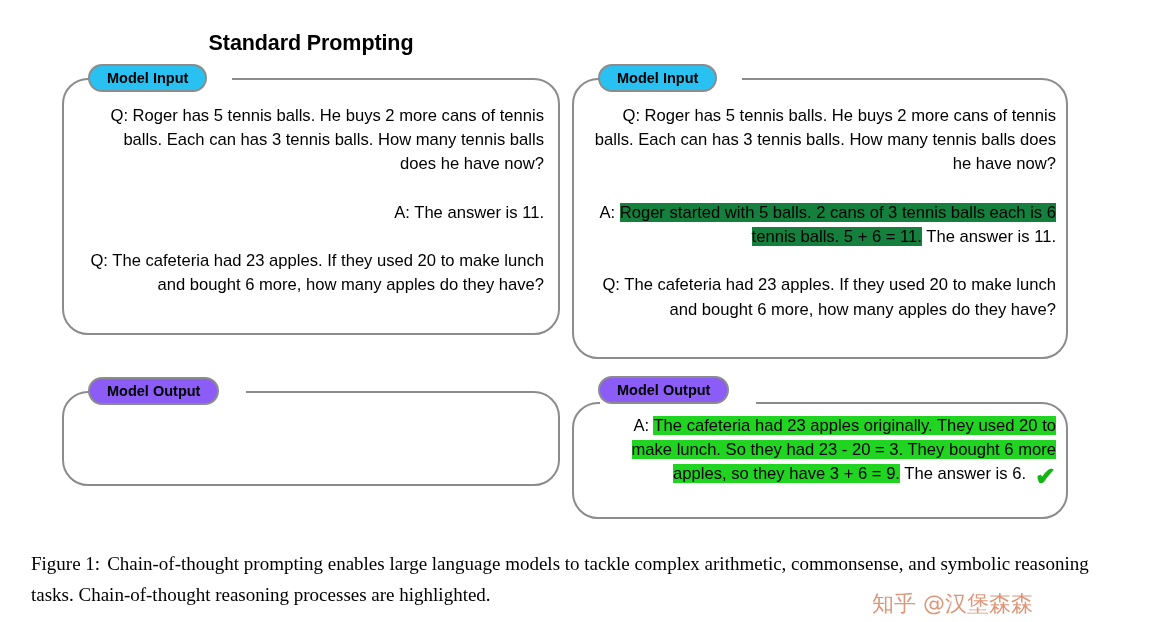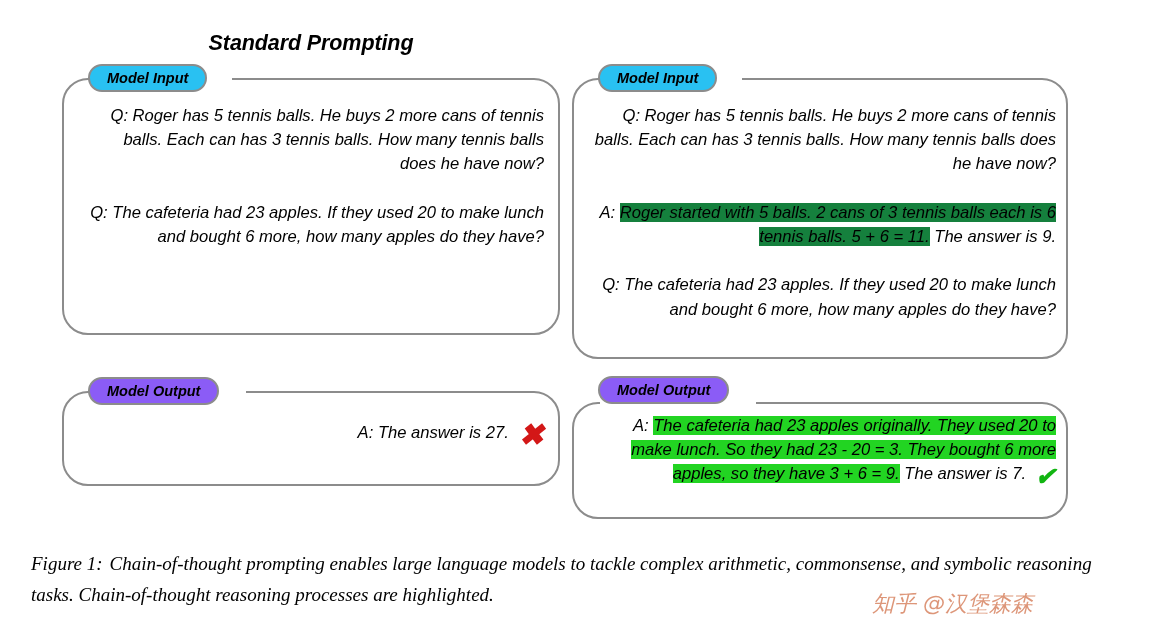--- a/index.html
+++ b/index.html
@@ -12,21 +12,20 @@
     height: 622px;
     position: relative;
     overflow: hidden;
     font-family: "Liberation Sans", sans-serif;
     color: #000000;
   }
 
   .figure-root {
     position: absolute;
     inset: 0;
-    font-style: italic;
   }
 
   
   .col-title {
     position: absolute;
     top: 31px;
     font-family: "Liberation Sans", sans-serif;
     font-size: 21.5px;
     font-weight: bold;
     letter-spacing: -0.1px;
@@ -163,45 +162,41 @@
 
 <div class="figure-root">
 
   <div class="col-title left">Standard Prompting</div>
 
   <div class="panel p-left-input"></div>
   <div class="badge-mask m-li"></div>
   <div class="badge cyan b-li">Model Input</div>
   <div class="panel-body body-li">
     <p>Q: Roger has 5 tennis balls. He buys 2 more cans of tennis balls. Each can has 3 tennis balls. How many tennis balls does he have now?</p>
+    <p>A: The answer is 11.</p>
     <p>Q: The cafeteria had 23 apples. If they used 20 to make lunch and bought 6 more, how many apples do they have?</p>
   </div>
 
   <div class="panel p-left-output"></div>
   <div class="badge-mask m-lo"></div>
   <div class="badge green b-lo">Model Output</div>
-  <div class="panel-body body-lo">
-    <p>
-      <span>A: The answer is 27.</span><span class="mark mark-x">✖</span>
-    </p>
-  </div>
 
   <div class="panel p-right-input"></div>
   <div class="badge-mask m-ri"></div>
   <div class="badge cyan b-ri">Model Input</div>
   <div class="panel-body body-ri">
     <p>Q: Roger has 5 tennis balls. He buys 2 more cans of tennis balls. Each can has 3 tennis balls. How many tennis balls does he have now?</p>
-    <p><span>A: </span><span class="hl-cyan">Roger started with 5 balls. 2 cans of 3 tennis balls each is 6 tennis balls. 5 + 6 = 11.</span><span> The answer is 9.</span></p>
+    <p><span>A: </span><span class="hl-cyan">Roger started with 5 balls. 2 cans of 3 tennis balls each is 6 tennis balls. 5 + 6 = 11.</span><span> The answer is 11.</span></p>
     <p>Q: The cafeteria had 23 apples. If they used 20 to make lunch and bought 6 more, how many apples do they have?</p>
   </div>
 
   <div class="panel p-right-output"></div>
   <div class="badge-mask m-ro"></div>
   <div class="badge green b-ro">Model Output</div>
   <div class="panel-body body-ro">
-    <p><span>A: </span><span class="hl-green">The cafeteria had 23 apples originally. They used 20 to make lunch. So they had 23 - 20 = 3. They bought 6 more apples, so they have 3 + 6 = 9.</span><span> The answer is 7.</span><span class="mark mark-check">✔</span></p>
+    <p><span>A: </span><span class="hl-green">The cafeteria had 23 apples originally. They used 20 to make lunch. So they had 23 - 20 = 3. They bought 6 more apples, so they have 3 + 6 = 9.</span><span> The answer is 6.</span><span class="mark mark-check">✔</span></p>
   </div>
 
   <div class="caption"><span class="fig-label">Figure 1:</span><span class="gap"></span><span>Chain-of-thought prompting enables large language models to tackle complex arithmetic, commonsense, and symbolic reasoning tasks. Chain-of-thought reasoning processes are highlighted.</span></div>
 
   <div class="watermark">知乎 @汉堡森森</div>
 
 </div>
 
 </body></html>

